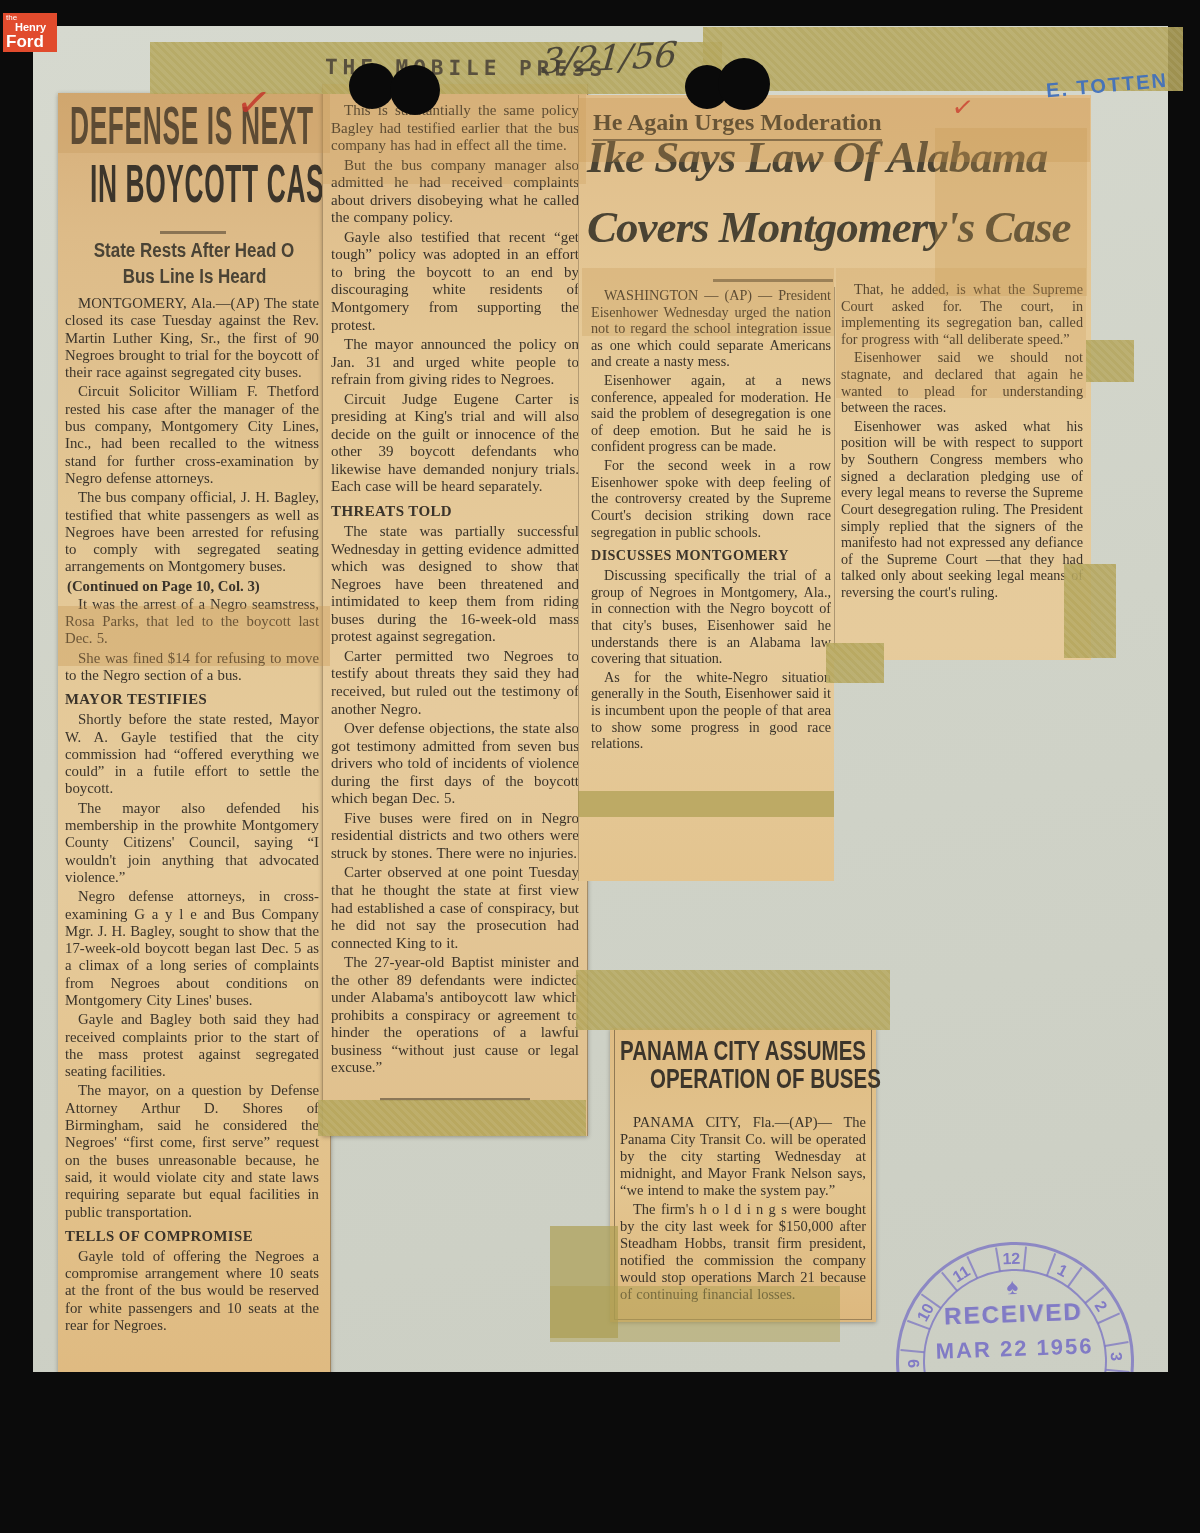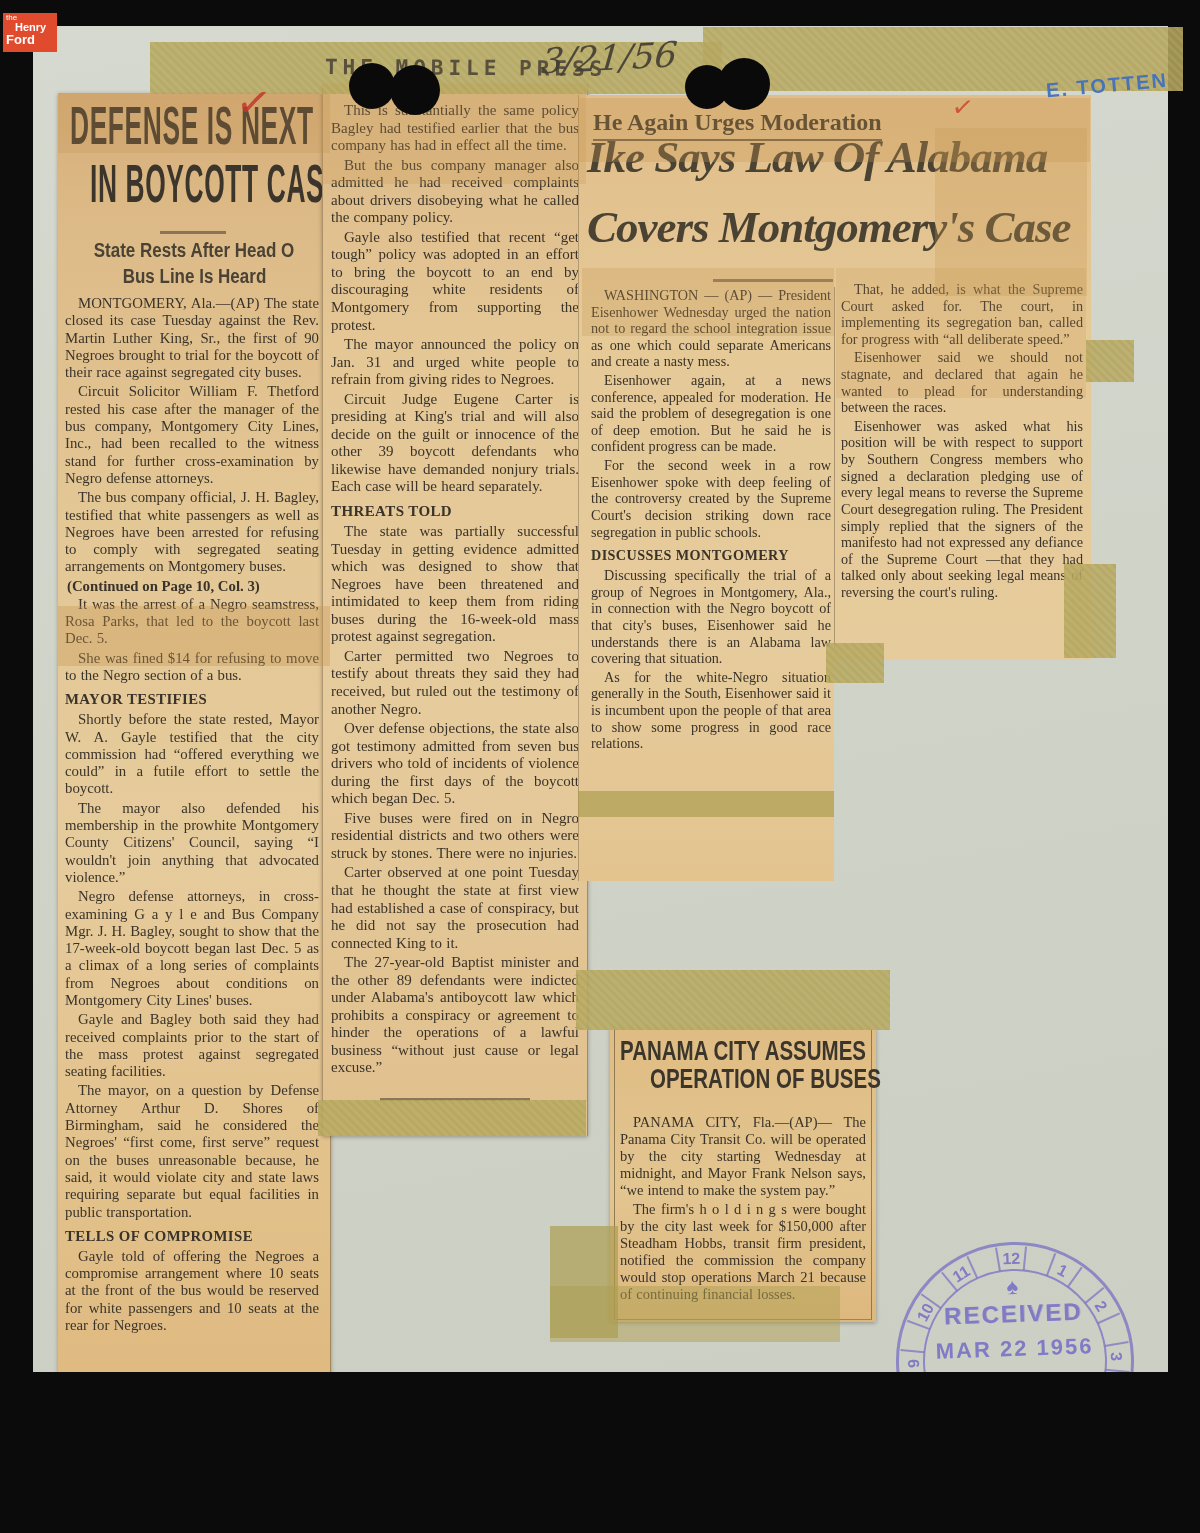--- a/index.html
+++ b/index.html
@@ -11,21 +11,21 @@
   .page{left:33px;top:26px;width:1135px;height:1471px;
         background:linear-gradient(170deg,#d6d9cf 0%,#d0d3c8 45%,#cbcec3 100%);
         clip-path:polygon(0 0,100% 0,100% 100%,30px 100%,0 calc(100% - 28px));
         z-index:1;}
 
   
   .logo{left:3px;top:13px;width:48px;height:37px;background:#e14b2d;color:#fff;
         font-family:"Liberation Sans",sans-serif;z-index:10;padding:1px 3px;line-height:1;}
   .logo .the{font-size:8px;display:block;}
   .logo .henry{font-size:11px;font-weight:bold;display:block;margin-left:9px;}
-  .logo .ford{font-size:13px;font-weight:bold;display:block;}
+  .logo .ford{font-size:17px;font-weight:bold;display:block;}
 
   
   .tape{background:rgba(179,164,90,.88);
         background-image:repeating-linear-gradient(45deg,rgba(255,255,255,.07) 0 3px,transparent 3px 6px);
         z-index:5;}
   .tape.light{background:rgba(176,160,82,.5);}
   .tape.mid{background:rgba(171,156,80,.68);}
   .amber{z-index:4;pointer-events:none;}
 
   
@@ -144,21 +144,21 @@
   </div>
 
   <div class="abs clip clip-mid">
     <div class="body-col" style="left:8px;top:18px;width:248px;height:1000px;">
         <div class="news-p">This is substantially the same policy Bagley had testified earlier that the bus company has had in effect all the time.</div>
         <div class="news-p">But the bus company manager also admitted he had received complaints about drivers disobeying what he called the company policy.</div>
         <div class="news-p">Gayle also testified that recent “get tough” policy was adopted in an effort to bring the boycott to an end by discouraging white residents of Montgomery from supporting the protest.</div>
         <div class="news-p">The mayor announced the policy on Jan. 31 and urged white people to refrain from giving rides to Negroes.</div>
         <div class="news-p">Circuit Judge Eugene Carter is presiding at King's trial and will also decide on the guilt or innocence of the other 39 boycott defendants who likewise have demanded nonjury trials. Each case will be heard separately.</div>
         <div class="news-subhead">THREATS TOLD</div>
-        <div class="news-p">The state was partially successful Tuesday in getting evidence admitted which was designed to show that Negroes have been threatened and intimidated to keep them from riding buses during the 16-week-old mass protest against segregation.</div>
+        <div class="news-p">The state was partially successful Wednesday in getting evidence admitted which was designed to show that Negroes have been threatened and intimidated to keep them from riding buses during the 16-week-old mass protest against segregation.</div>
         <div class="news-p">Carter permitted two Negroes to testify about threats they said they had received, but ruled out the testimony of another Negro.</div>
         <div class="news-p">Over defense objections, the state also got testimony admitted from seven bus drivers who told of incidents of violence during the first days of the boycott which began Dec. 5.</div>
         <div class="news-p">Five buses were fired on in Negro residential districts and two others were struck by stones. There were no injuries.</div>
         <div class="news-p">Carter observed at one point Tuesday that he thought the state at first view had established a case of conspiracy, but he did not say the prosecution had connected King to it.</div>
         <div class="news-p">The 27-year-old Baptist minister and the other 89 defendants were indicted under Alabama's antiboycott law which prohibits a conspiracy or agreement to hinder the operations of a lawful business “without just cause or legal excuse.”</div>
       </div>
     <div class="rule" style="left:57px;top:1014px;width:150px;height:2.5px;"></div>
   </div>
 
   <div class="abs clip clip-ike">

